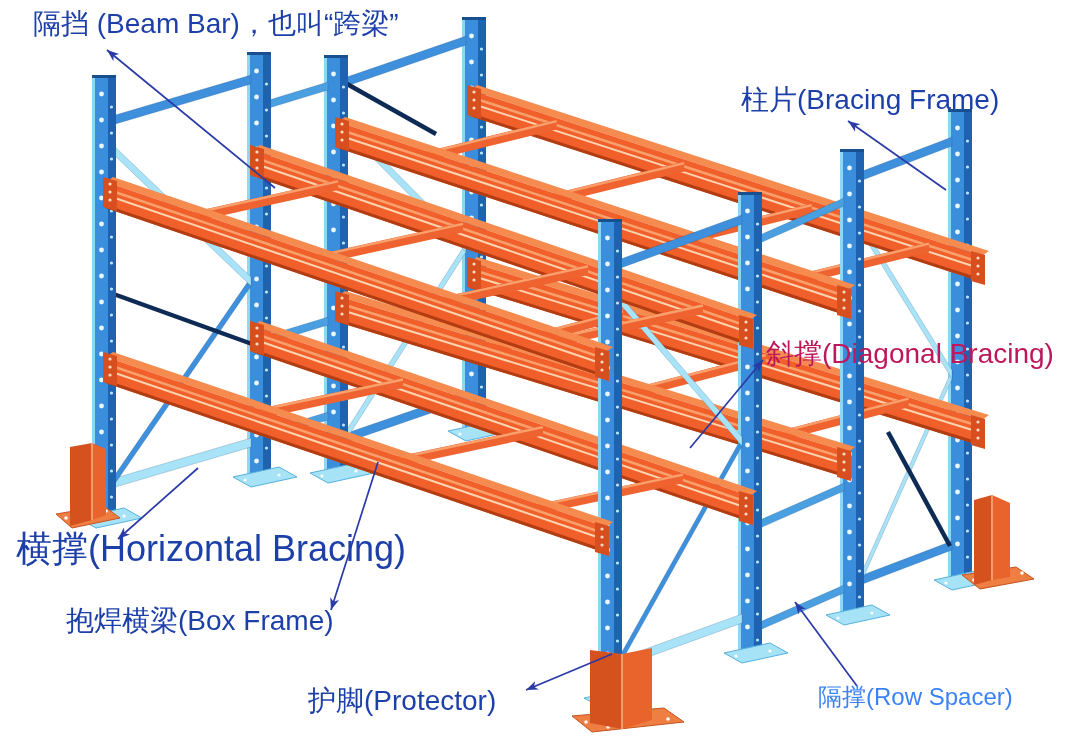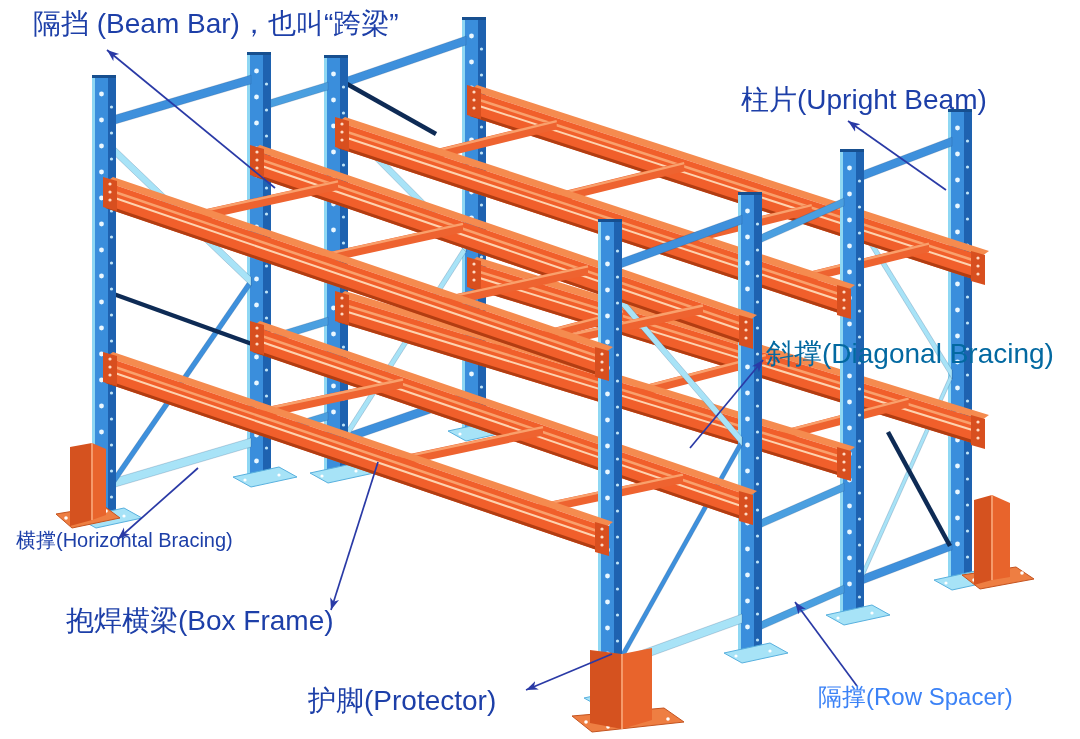--- a/index.html
+++ b/index.html
@@ -659,20 +659,20 @@
         <line x1="946" y1="190" x2="848" y2="121" stroke="#2a3aa6" stroke-width="1.7" marker-end="url(#ah)"></line>
         <line x1="690" y1="448" x2="763" y2="360" stroke="#2a3aa6" stroke-width="1.7" marker-end="url(#ah)"></line>
         <line x1="198" y1="468" x2="118" y2="539" stroke="#2a3aa6" stroke-width="1.7" marker-end="url(#ah)"></line>
         <line x1="378" y1="462" x2="331" y2="610" stroke="#2a3aa6" stroke-width="1.7" marker-end="url(#ah)"></line>
         <line x1="612" y1="654" x2="526" y2="690" stroke="#2a3aa6" stroke-width="1.7" marker-end="url(#ah)"></line>
         <line x1="857" y1="686" x2="795" y2="602" stroke="#2a3aa6" stroke-width="1.7" marker-end="url(#ah)"></line>
       </g>
   </svg>
   <div id="labels">
       <div class="callout-label" style="left: 33px; top: 8px; font-size: 28px; color: rgb(29, 63, 168);">隔挡 (Beam Bar)，也叫“跨梁”</div>
-      <div class="callout-label" style="left: 741px; top: 84px; font-size: 28px; color: rgb(29, 63, 168);">柱片(Upright Beam)</div>
-      <div class="callout-label" style="left: 766px; top: 338px; font-size: 28px; color: #0369a1;">斜撑(Diagonal Bracing)</div>
-      <div class="callout-label" style="left: 16px; top: 529px; font-size: 20px; color: rgb(29, 63, 168);">横撑(Horizontal Bracing)</div>
+      <div class="callout-label" style="left: 741px; top: 84px; font-size: 28px; color: rgb(29, 63, 168);">柱片(Bracing Frame)</div>
+      <div class="callout-label" style="left: 766px; top: 338px; font-size: 28px; color: #be185d;">斜撑(Diagonal Bracing)</div>
+      <div class="callout-label" style="left: 16px; top: 529px; font-size: 36px; color: rgb(29, 63, 168);">横撑(Horizontal Bracing)</div>
       <div class="callout-label" style="left: 66px; top: 605px; font-size: 28px; color: rgb(29, 63, 168);">抱焊横梁(Box Frame)</div>
       <div class="callout-label" style="left: 308px; top: 664px; font-size: 28px; color: rgb(29, 63, 168); margin-top: 21px;">护脚(Protector)</div>
       <div class="callout-label" style="left: 818px; top: 684px; font-size: 24px; color: #3b82f6;">隔撑(Row Spacer)</div>
     </div>
 </div>
 
 </body></html>

